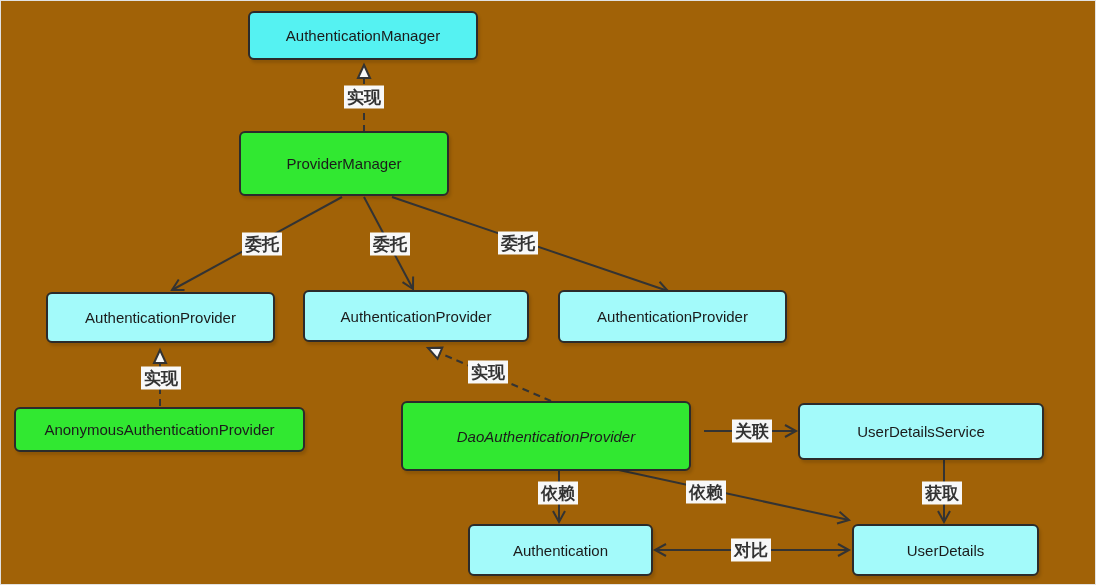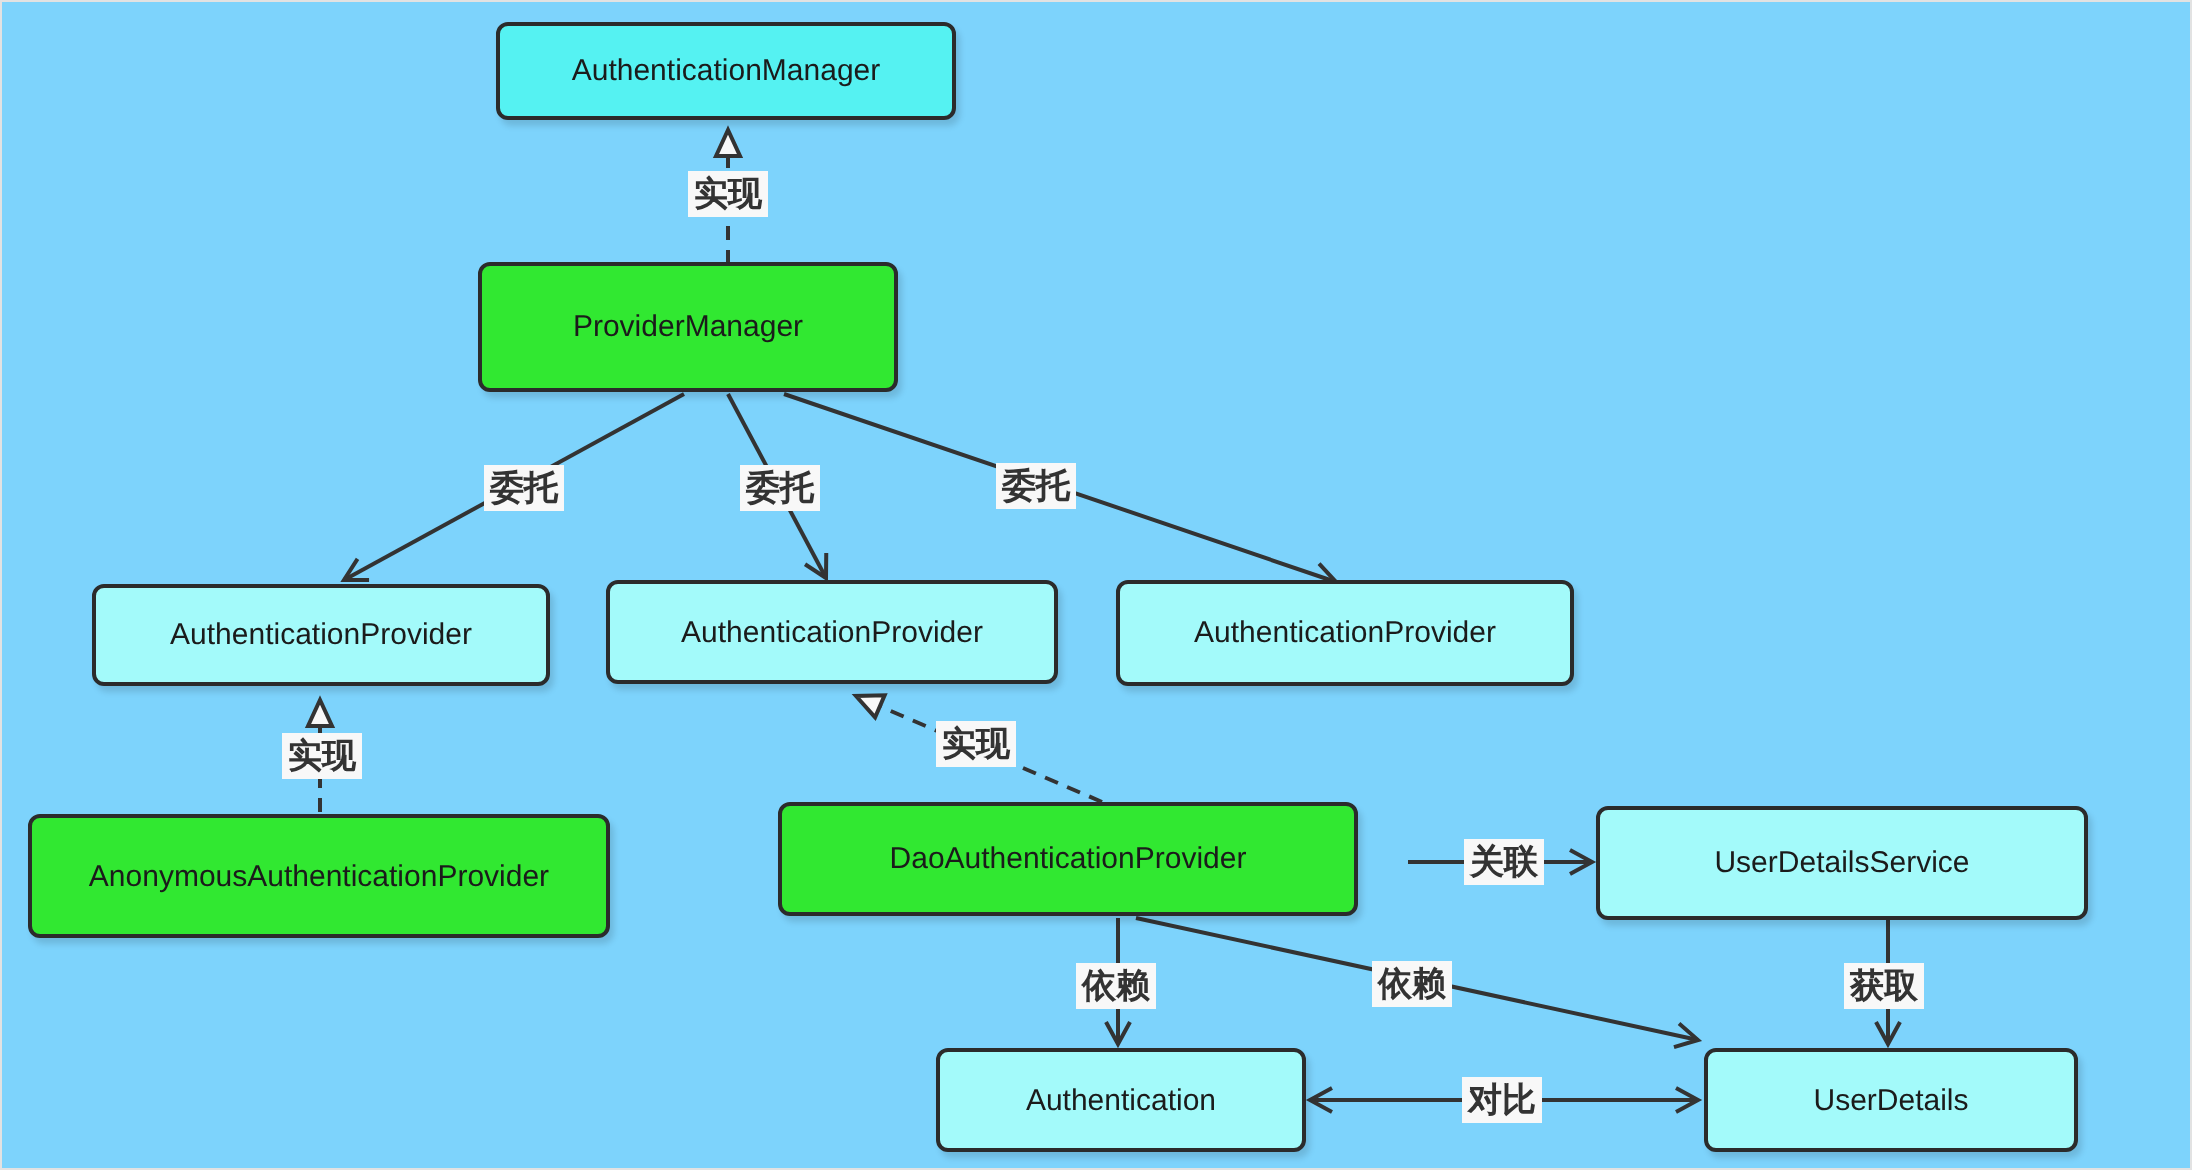--- a/index.html
+++ b/index.html
@@ -1,19 +1,19 @@
 <!DOCTYPE html>
 <html><head>
 <meta charset="utf-8">
 <style>
   html,body{margin:0;padding:0;background:#eee;}
   .canvas{
     position:relative;
     width:1096px;height:585px;
-    background:#7dd3fc;
+    background:#a16207;
     border:1px solid #e2e2e2;
     box-sizing:border-box;
     font-family:"Liberation Sans","DejaVu Sans",sans-serif;
     overflow:hidden;
     padding-left:32px;
   }
   svg.edges{position:absolute;left:0;top:0;z-index:1;}
   .node{
     position:absolute;z-index:2;
     display:flex;align-items:center;justify-content:center;
@@ -36,22 +36,22 @@
     white-space:nowrap;
     font-weight:bold;
   }
 
   
   #n-authmgr   {left:247px;top:10px;width:230px;height:49px;}
   #n-provmgr   {left:238px;top:130px;width:210px;height:65px;}
   #n-ap1       {left:45px; top:291px;width:229px;height:51px;}
   #n-ap2       {left:302px;top:289px;width:226px;height:52px;}
   #n-ap3       {left:557px;top:289px;width:229px;height:53px;}
-  #n-anon      {left:13px; top:406px;width:291px;height:62px;}
-  #n-dao       {left:388px;top:400px;width:290px;height:57px;}
+  #n-anon      {left:13px; top:406px;width:291px;height:45px;}
+  #n-dao       {left:400px;top:400px;width:290px;height:70px;font-style:italic;}
   #n-uds       {left:797px;top:402px;width:246px;height:57px;}
   #n-authn     {left:467px;top:523px;width:185px;height:52px;}
   #n-ud        {left:851px;top:523px;width:187px;height:52px;}
 
   
   #l-realize-top {left:363px;top:96px;}
   #l-realize-left{left:160px;top:377px;}
   #l-realize-mid {left:487px;top:371px;}
   #l-delegate-1  {left:261px;top:243px;}
   #l-delegate-2  {left:389px;top:243px;}

